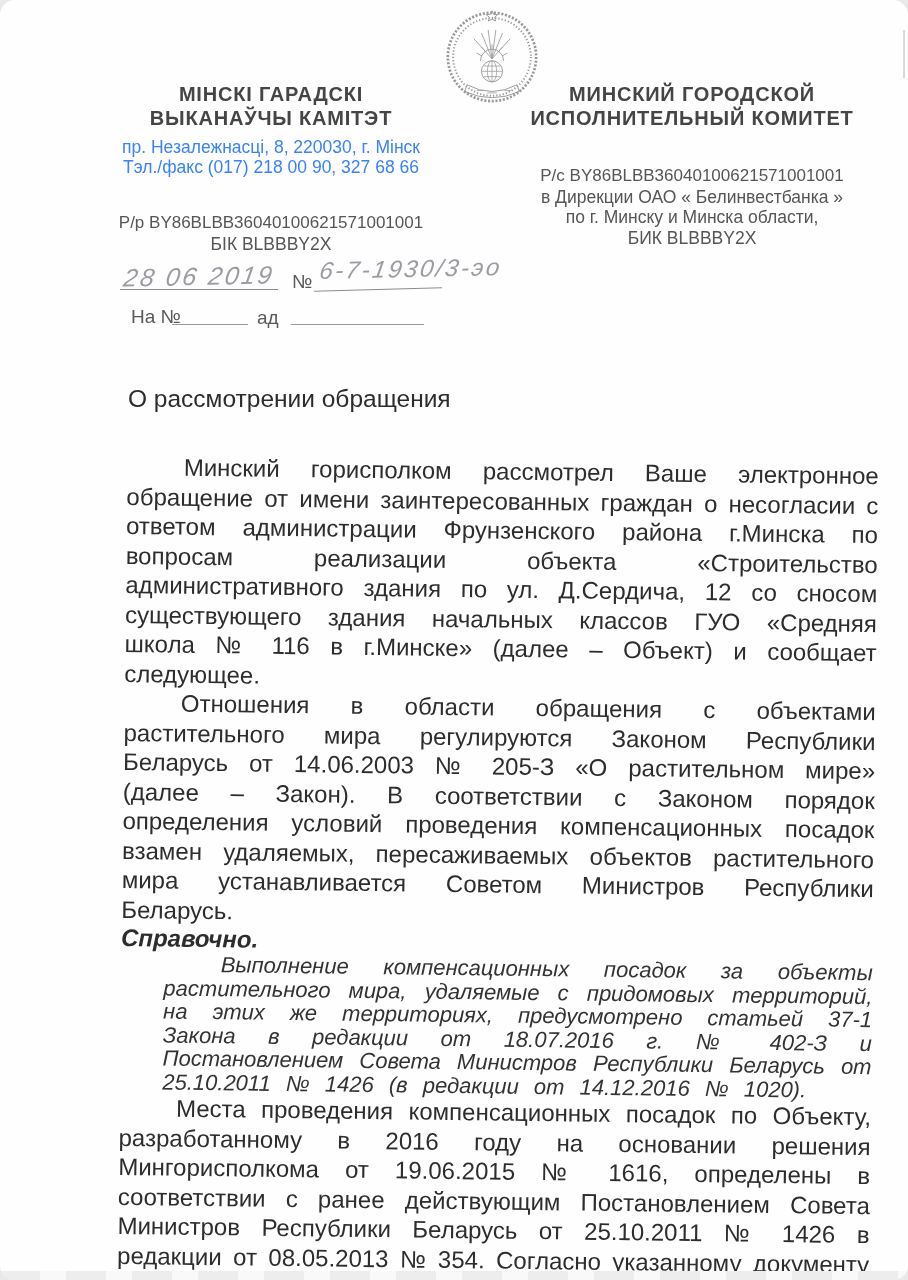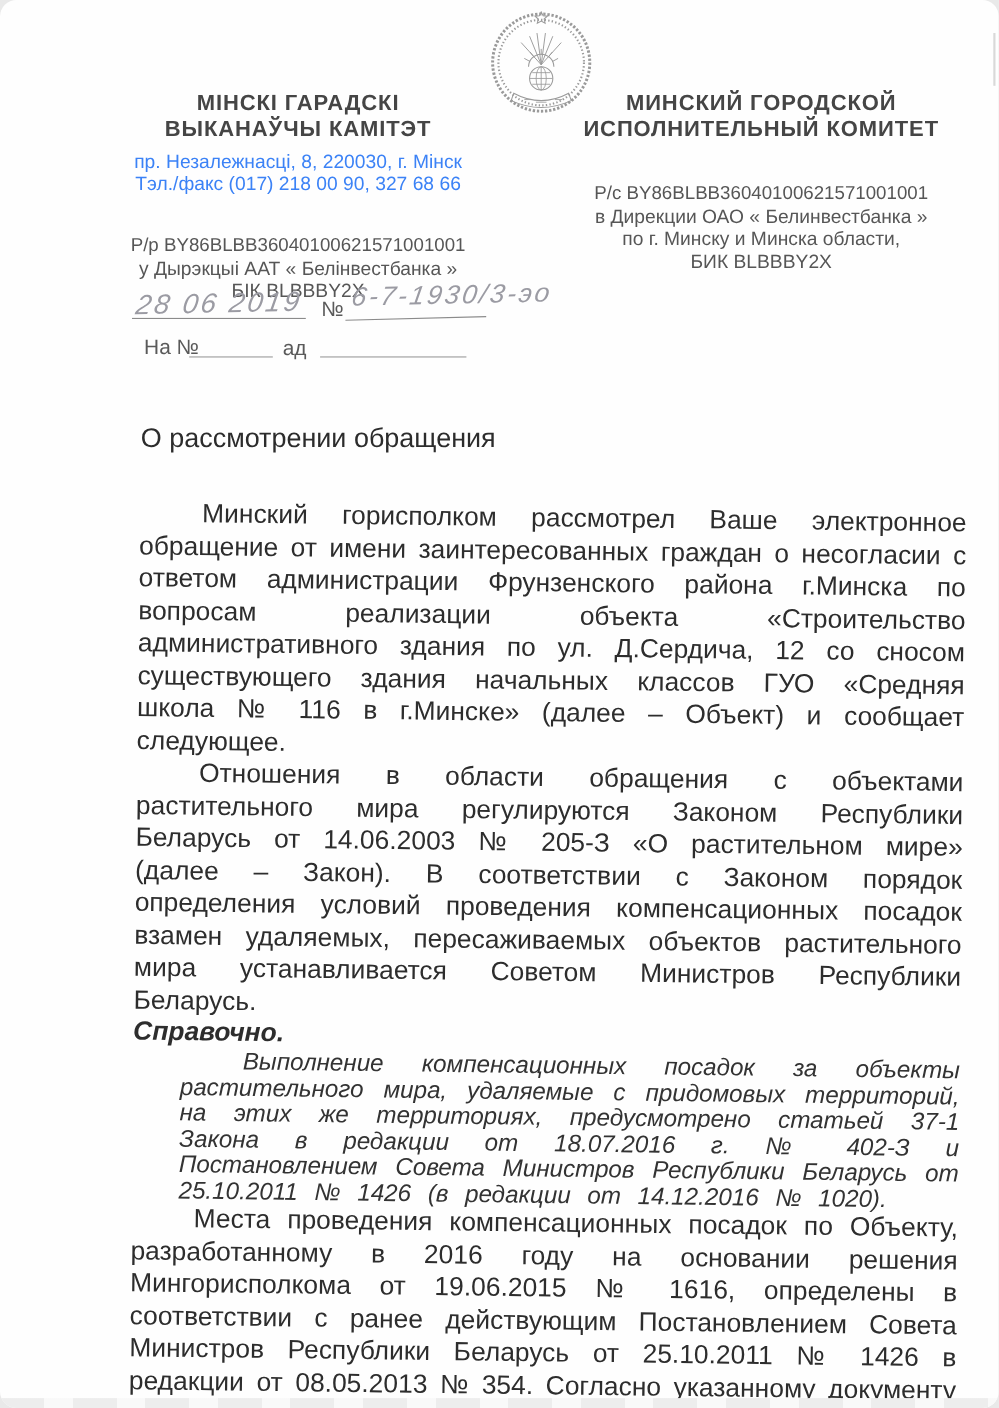--- a/index.html
+++ b/index.html
@@ -87,21 +87,20 @@
     <div class="lh-title">
       <div>МІНСКІ  ГАРАДСКІ</div>
       <div>ВЫКАНАЎЧЫ  КАМІТЭТ</div>
     </div>
     <div class="lh-addr">
       <div>пр. Незалежнасці, 8, 220030, г. Мінск</div>
       <div>Тэл./факс  (017) 218 00 90,  327 68 66</div>
     </div>
     <div class="lh-bank">
       <div class="acct">Р/р BY86BLBB36040100621571001001</div>
-      <div>у  Дырэкцыі  ААТ  « Белінвестбанка »</div>
       <div>БІК  BLBBBY2X</div>
     </div>
   </div>
 
   <div class="lh-col right">
     <div class="lh-title">
       <div>МИНСКИЙ ГОРОДСКОЙ</div>
       <div>ИСПОЛНИТЕЛЬНЫЙ КОМИТЕТ</div>
     </div>
     <div class="lh-bank">

